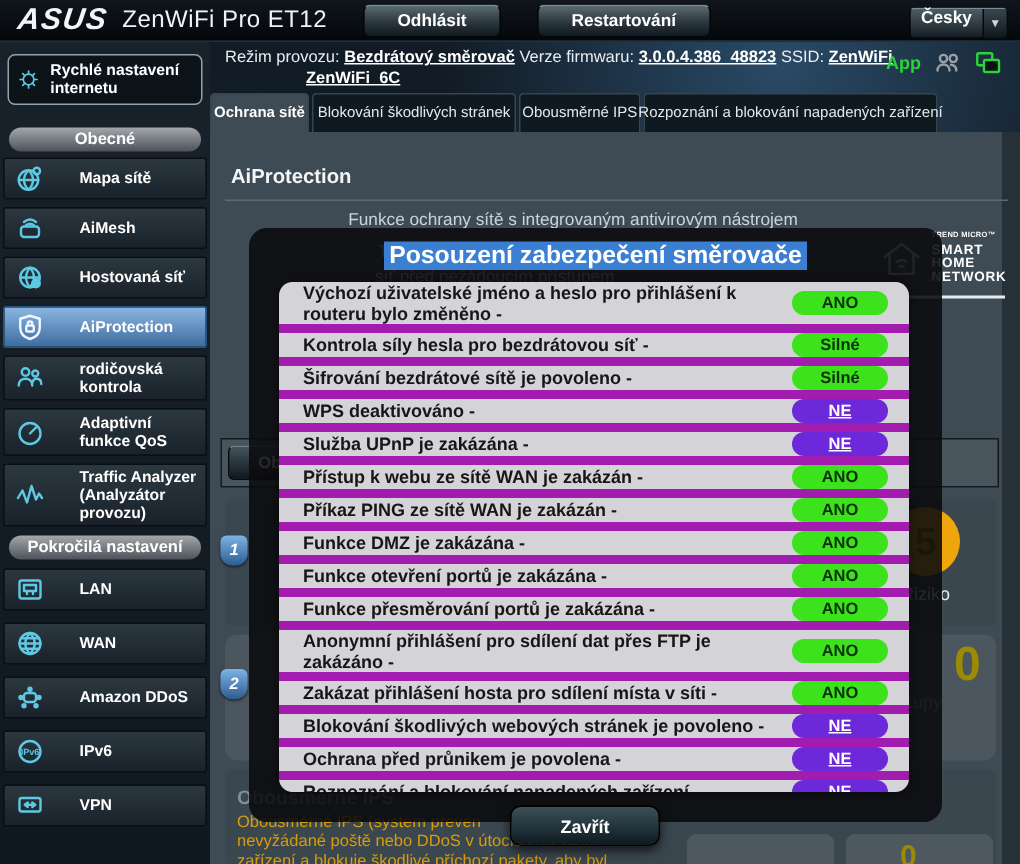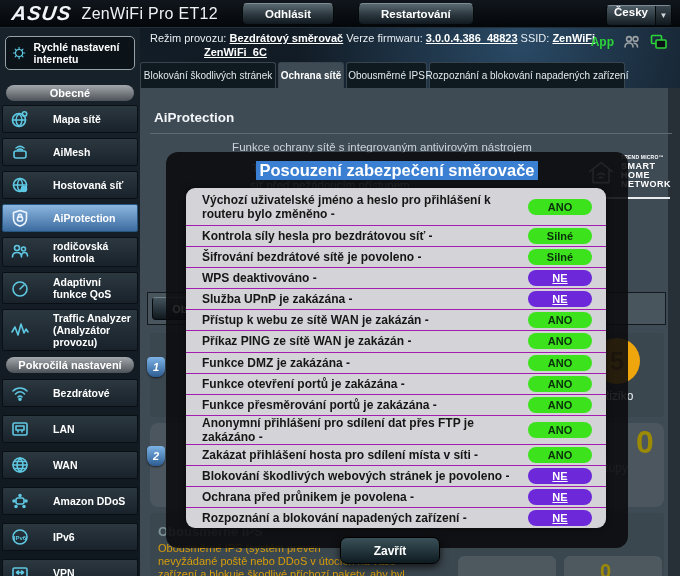--- a/index.html
+++ b/index.html
@@ -83,21 +83,21 @@
   .ips-text{left:158px;top:542px;width:310px;color:#d89d0a;font-size:11px;line-height:13px;}
   .boxD{top:556px;width:98px;height:30px;background:#4e585f;border-radius:6px 6px 0 0;}
   .ring0{left:600px;top:560px;color:#9c8a05;font-size:20px;font-weight:700;}
 
   
   .overlay{left:166px;top:152px;width:462px;height:396px;background:rgba(10,10,12,.88);border-radius:12px;z-index:5;}
   .modal-title-wrap{position:absolute;left:0;top:9px;width:100%;text-align:center;}
   .modal-title{display:inline-block;background:#3a7fd2;color:#fff;font-size:16.5px;font-weight:700;padding:0 3px;}
   .sectable{position:absolute;left:20px;top:36px;width:420px;height:340px;background:#d3d3d8;border-radius:9px;
     display:flex;flex-direction:column;overflow:hidden;box-shadow:0 0 6px rgba(0,0,0,.5);}
-  .srow{flex:1;display:flex;align-items:center;justify-content:space-between;padding:0 14px 0 16px;border-bottom:1px solid #a21caf;}
+  .srow{flex:1;display:flex;align-items:center;justify-content:space-between;padding:0 14px 0 16px;border-bottom:6px solid #a21caf;}
   .srow:last-child{border-bottom:none;}
   .srow.tall{flex:1.85;}
   .srow .lbl{color:#161616;font-size:12px;font-weight:700;line-height:14px;padding-right:8px;}
   .badge{flex:0 0 64px;height:16px;border-radius:9px;display:flex;align-items:center;justify-content:center;
     font-size:11px;font-weight:700;cursor:pointer;}
   .badge.good{background:#3ce31d;color:#09300a;}
   .badge.warn{background:#6d28d9;color:#fff;text-decoration:underline;}
   .closebtn{left:340px;top:537px;width:100px;height:27px;z-index:6;border-radius:7px;border:1px solid #000;
     background:linear-gradient(180deg,#3a5058,#0e1b21);color:#fff;font-size:12px;font-weight:700;
     display:flex;align-items:center;justify-content:center;cursor:pointer;box-shadow:0 3px 8px rgba(0,0,0,.7);}
@@ -212,27 +212,20 @@
         <path d="M2 12l3-5 3 8 3-11 3 9 2-4 2 3"></path>
       </svg>
       <span class="txt">Traffic Analyzer (Analyzátor provozu)</span>
     </div>
 
     <div class="sec-hdr" style="margin-top:2px">Pokročilá nastavení</div>
 
     <div class="gap8" style="display:flex;flex-direction:column;margin-top:2px">
       <div class="side-item">
         <svg class="ic" width="20" height="20" viewBox="0 0 20 20">
-          <path d="M3 8c4-4 10-4 14 0M5.5 11c3-3 6.5-3 9 0M8 14c1.5-1.5 2.5-1.5 4 0"></path>
-            <circle cx="10" cy="16.3" r="1" fill="#5fc9e4"></circle>
-        </svg>
-        <span class="txt">Bezdrátové</span>
-      </div>
-      <div class="side-item">
-        <svg class="ic" width="20" height="20" viewBox="0 0 20 20">
           <rect x="3" y="4" width="14" height="12" rx="1.5"></rect>
             <path d="M6 7h8v4H6zM8 11v2M12 11v2"></path>
         </svg>
         <span class="txt">LAN</span>
       </div>
       <div class="side-item">
         <svg class="ic" width="20" height="20" viewBox="0 0 20 20">
           <circle cx="10" cy="10" r="7"></circle>
             <path d="M3 10h14M10 3c-4 4.5-4 9.5 0 14M10 3c4 4.5 4 9.5 0 14M4.5 6.5h11M4.5 13.5h11"></path>
         </svg>
@@ -263,22 +256,22 @@
         </svg>
         <span class="txt">VPN</span>
       </div>
     </div>
   </div>
 
   <div class="abs main-panel"></div>
   <div class="abs right-strip"></div>
 
   <div class="abs tabs">
+    <div class="tab active" style="width:66px">Ochrana sítě</div>
     <div class="tab" style="width:136px">Blokování škodlivých stránek</div>
-    <div class="tab active" style="width:66px">Ochrana sítě</div>
     <div class="tab" style="width:81px">Obousměrné IPS</div>
     <div class="tab" style="width:196px">Rozpoznání a blokování napadených zařízení</div>
   </div>
 
   <div class="abs page-title">AiProtection</div>
   <div class="abs hr"></div>
   <div class="abs intro1">Funkce ochrany sítě s integrovaným antivirovým nástrojem</div>
   <div class="abs frag" style="left:252px;top:162px">T</div>
   <div class="abs frag" style="left:444px;top:162px">a chrání vaši</div>
   <div class="abs intro3">síť před nežádoucím přístupem</div>

